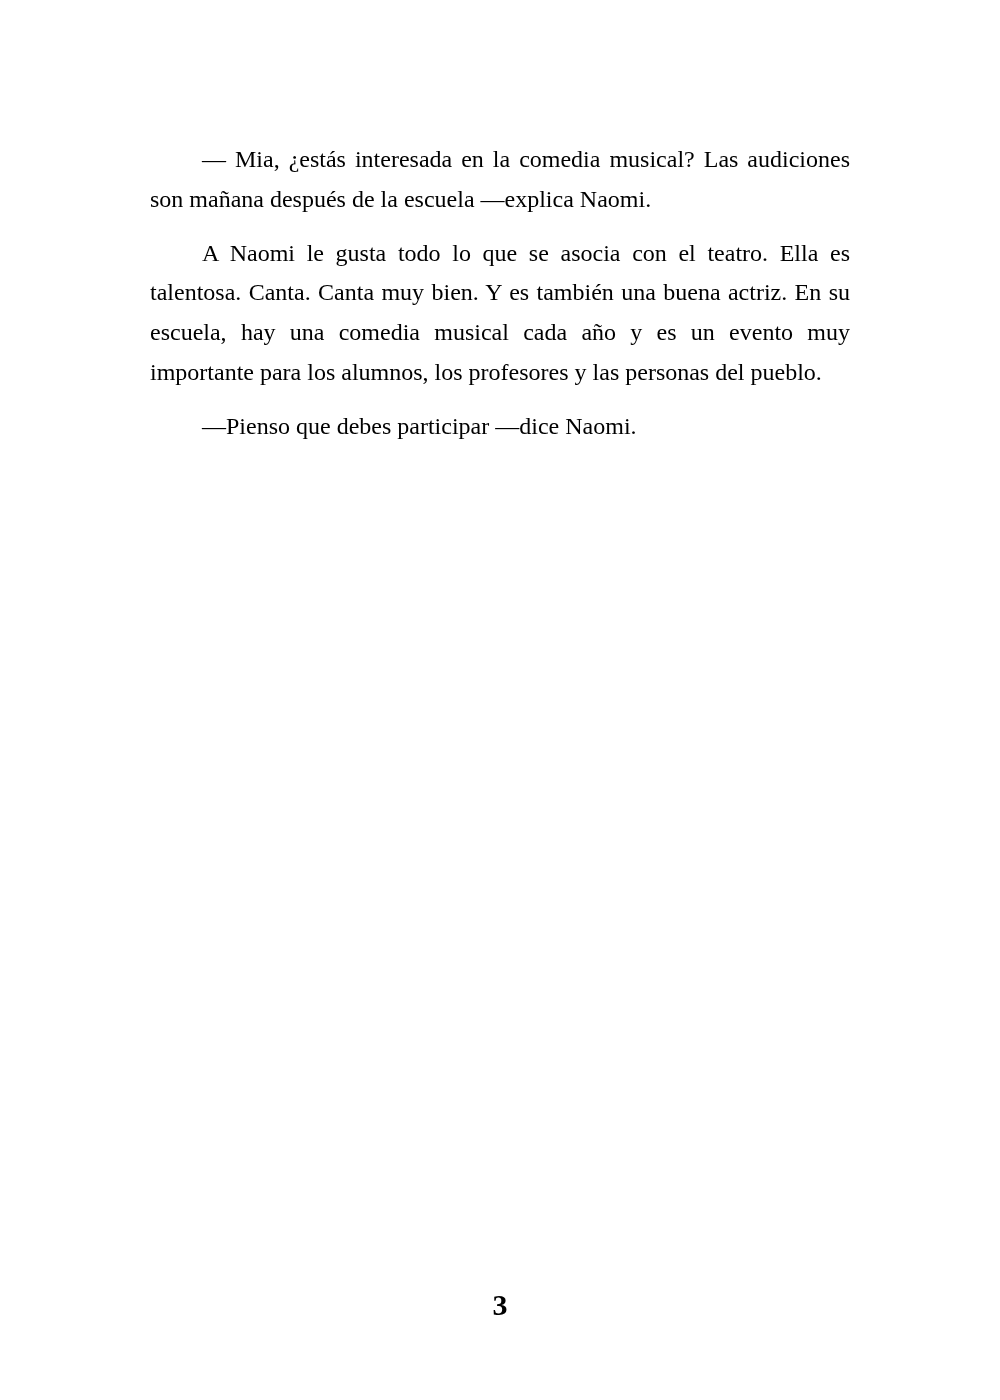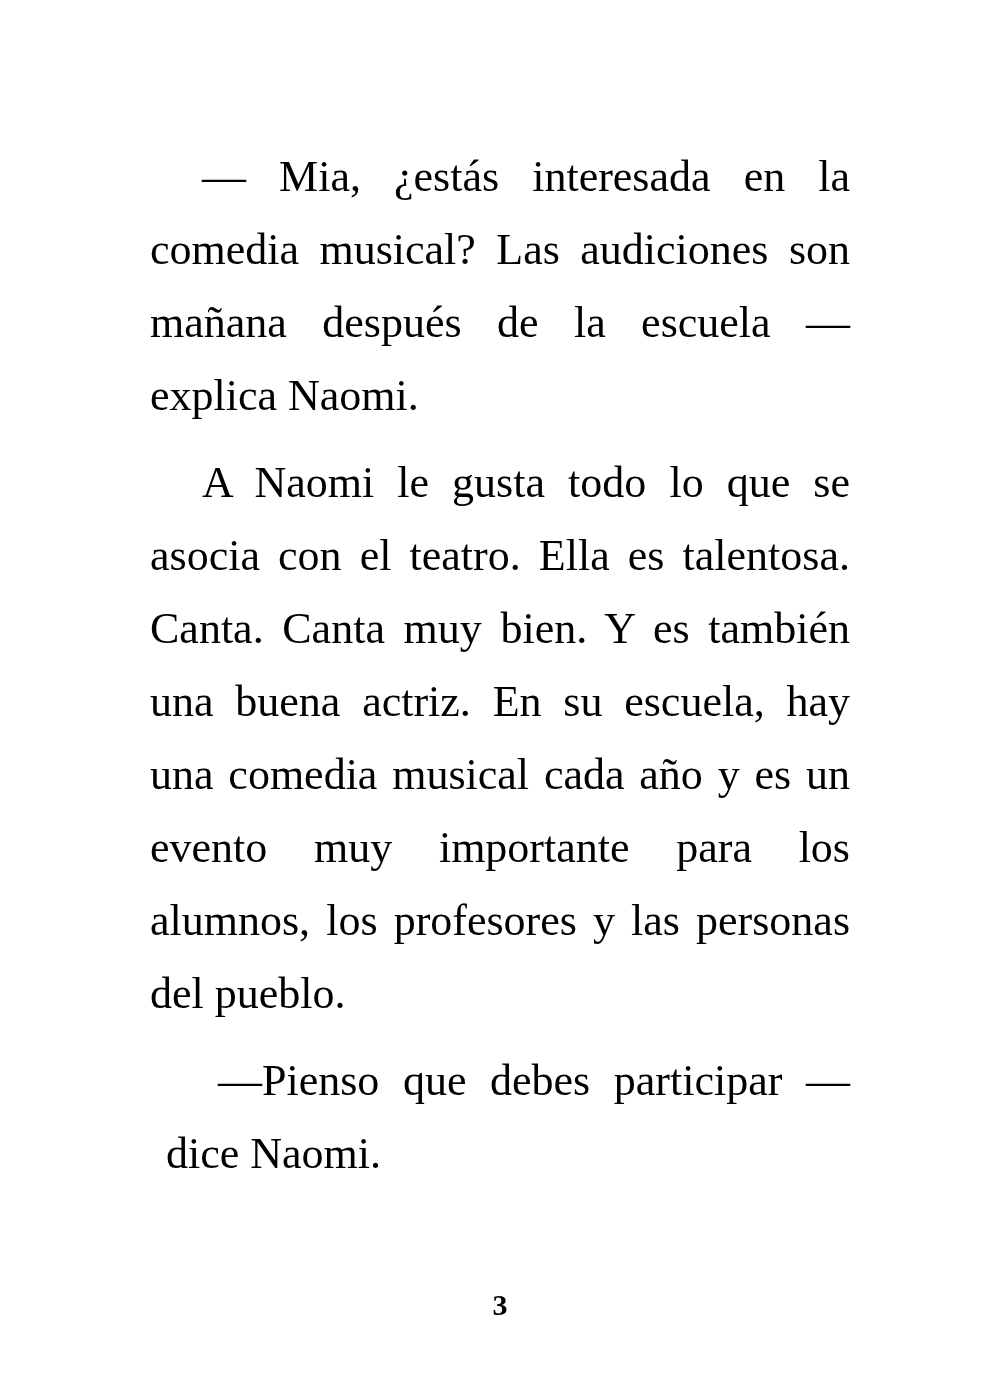--- a/index.html
+++ b/index.html
@@ -16,32 +16,31 @@
     overflow: hidden;
   }
   .page {
     box-sizing: border-box;
     width: 1000px;
     height: 1400px;
     padding: 140px 150px 0 150px;
     position: relative;
   }
   .book-text {
-    font-size: 44px;
+    font-size: 24px;
     line-height: 1.66;
     text-align: justify;
     text-justify: inter-word;
   }
   .para {
     margin: 0 0 14px 0;
     text-indent: 52px;
   }
   .para.last-short {
     margin-bottom: 14px;
-    margin-left: 16px;
   }
   .page-number {
     position: absolute;
     left: 0;
     right: 0;
     bottom: 78px;
     text-align: center;
     font-size: 30px;
     font-weight: bold;
     font-family: "Liberation Serif", "DejaVu Serif", serif;

